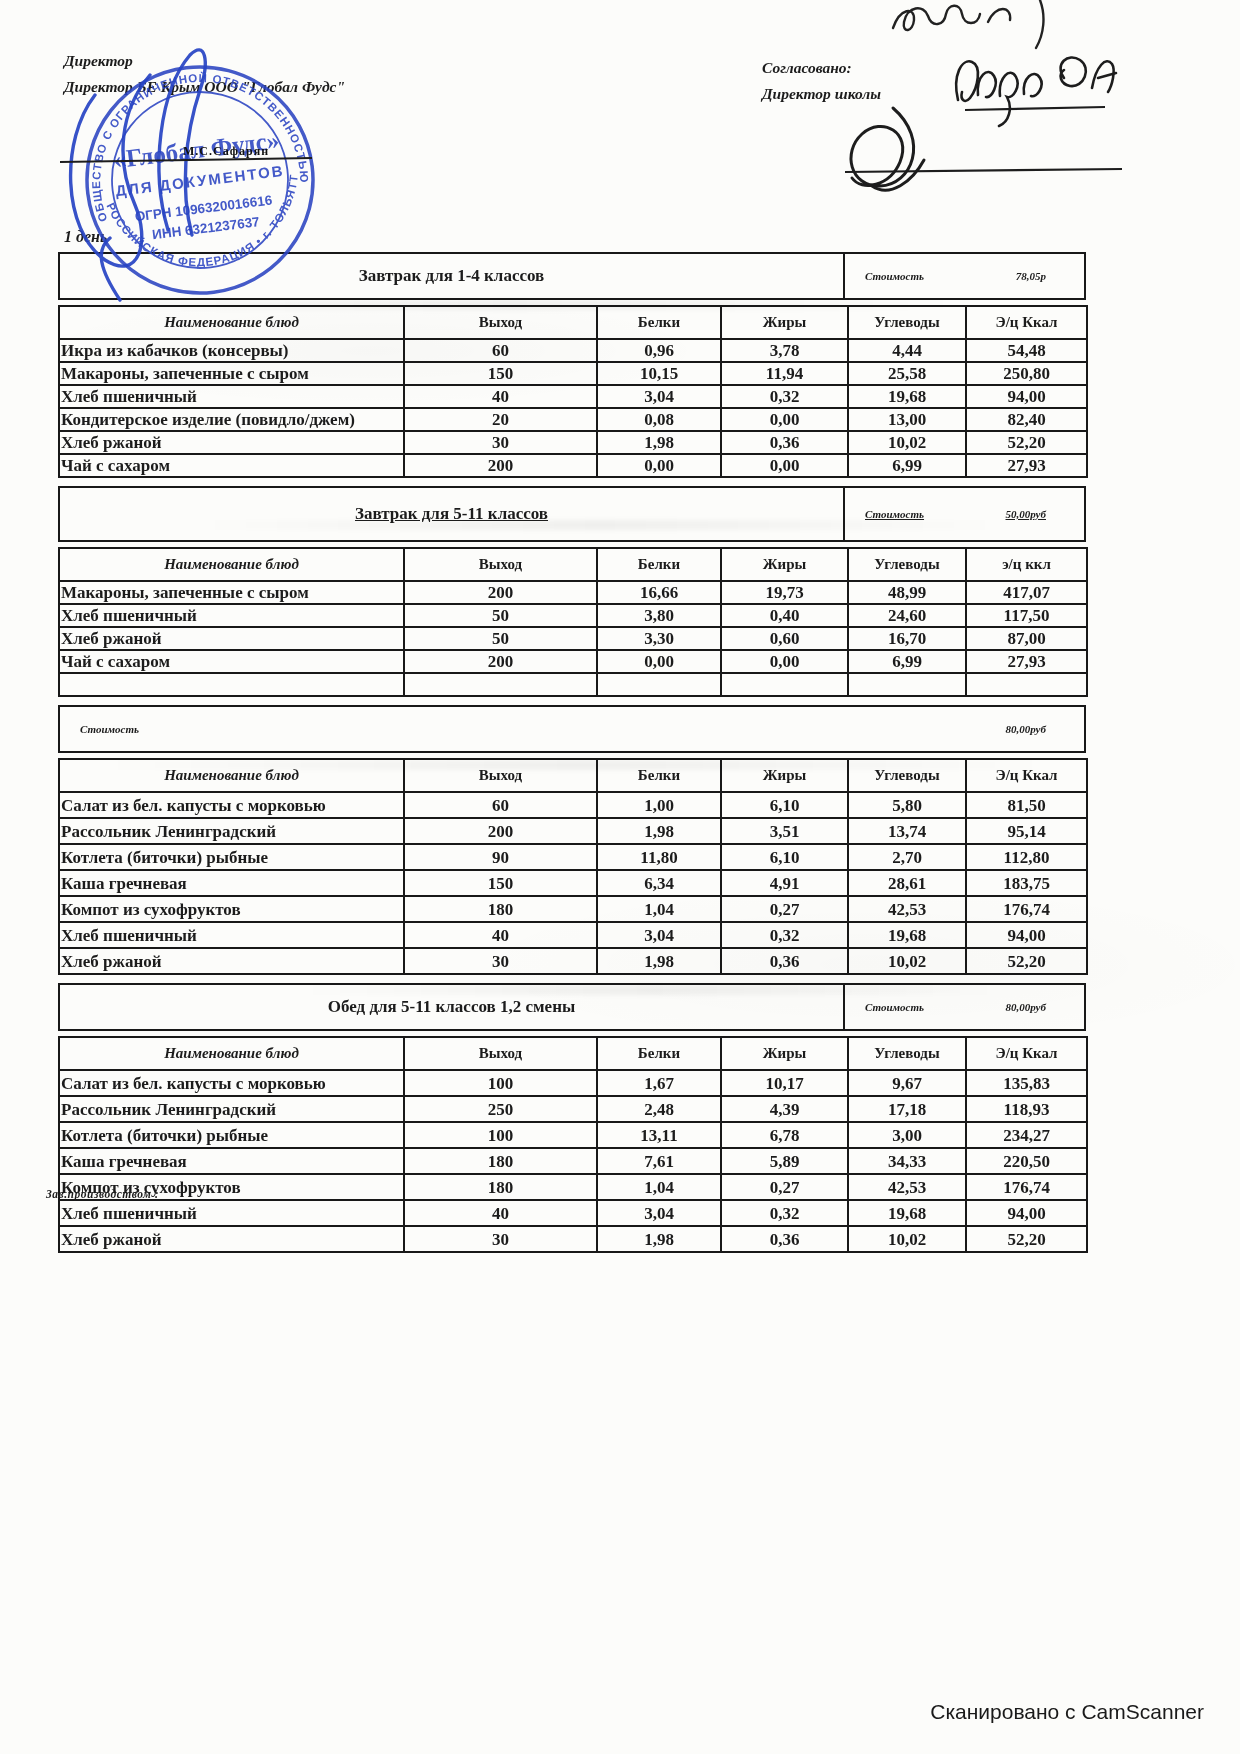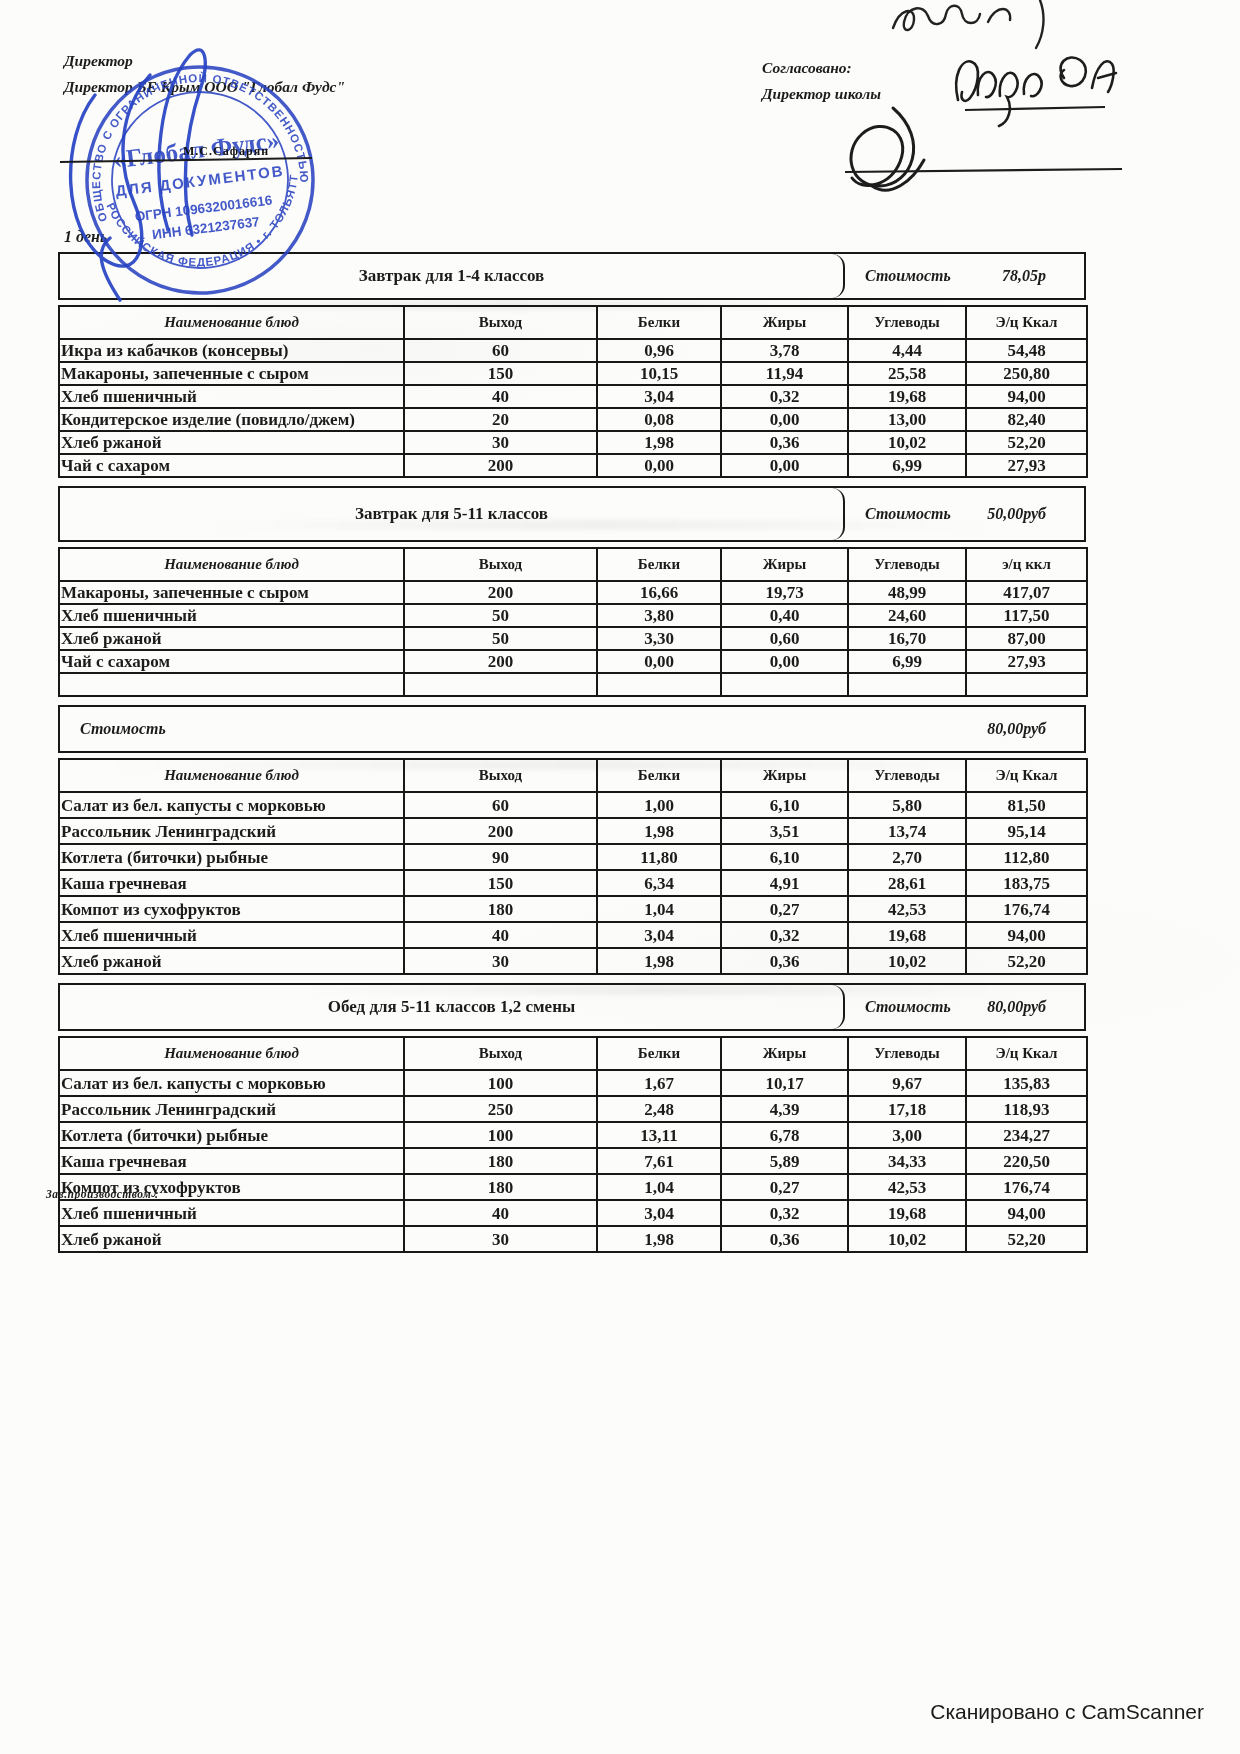--- a/index.html
+++ b/index.html
@@ -25,25 +25,25 @@
     color:#111; letter-spacing:1px; z-index:5;}
   
   .stamp{position:absolute; left:78px; top:58px; width:244px; height:244px;
     transform:rotate(-7deg); opacity:.88; z-index:2;}
   
   .ink{position:absolute; left:0; top:0; z-index:4; pointer-events:none;}
   
   .tables{position:absolute; left:58px; top:252px; width:1028px;}
   .section + .section{margin-top:8px;}
   .title-bar{display:flex; border:2px solid #181818; height:44px; align-items:stretch; background:transparent;}
-  .tall .title-bar{height:52px;}
+  .tall .title-bar{height:52px;text-decoration:underline;}
   .tb-left{flex:0 0 783px; display:flex; align-items:center; justify-content:center;
-    font-weight:bold; font-size:17px; border-right:2px solid #181818;border-radius:13px;}
+    font-weight:bold; font-size:17px; border-right:2px solid #181818;}
   .tb-right{flex:1; display:flex; align-items:center; justify-content:space-between;
-    padding:0 38px 0 20px; font-style:italic; font-weight:bold; font-size:16px;}
+    padding:0 38px 0 20px; font-style:italic; font-weight:bold; font-size:11px;}
   table.menu{border-collapse:collapse; table-layout:fixed; width:1028px; margin-top:5px;}
   .menu th,.menu td{border:2px solid #181818; overflow:hidden; white-space:nowrap;}
   .menu th{font-size:15px; font-weight:bold; height:29px;}
   .menu th.h-name{font-style:italic;}
   .menu td{font-weight:bold; font-size:17px; line-height:1;}
   .menu td.dish{text-align:left;}
   .menu td.num{text-align:center;}
   .compact td{height:19px;}
   .roomy td{height:22px;}
   

